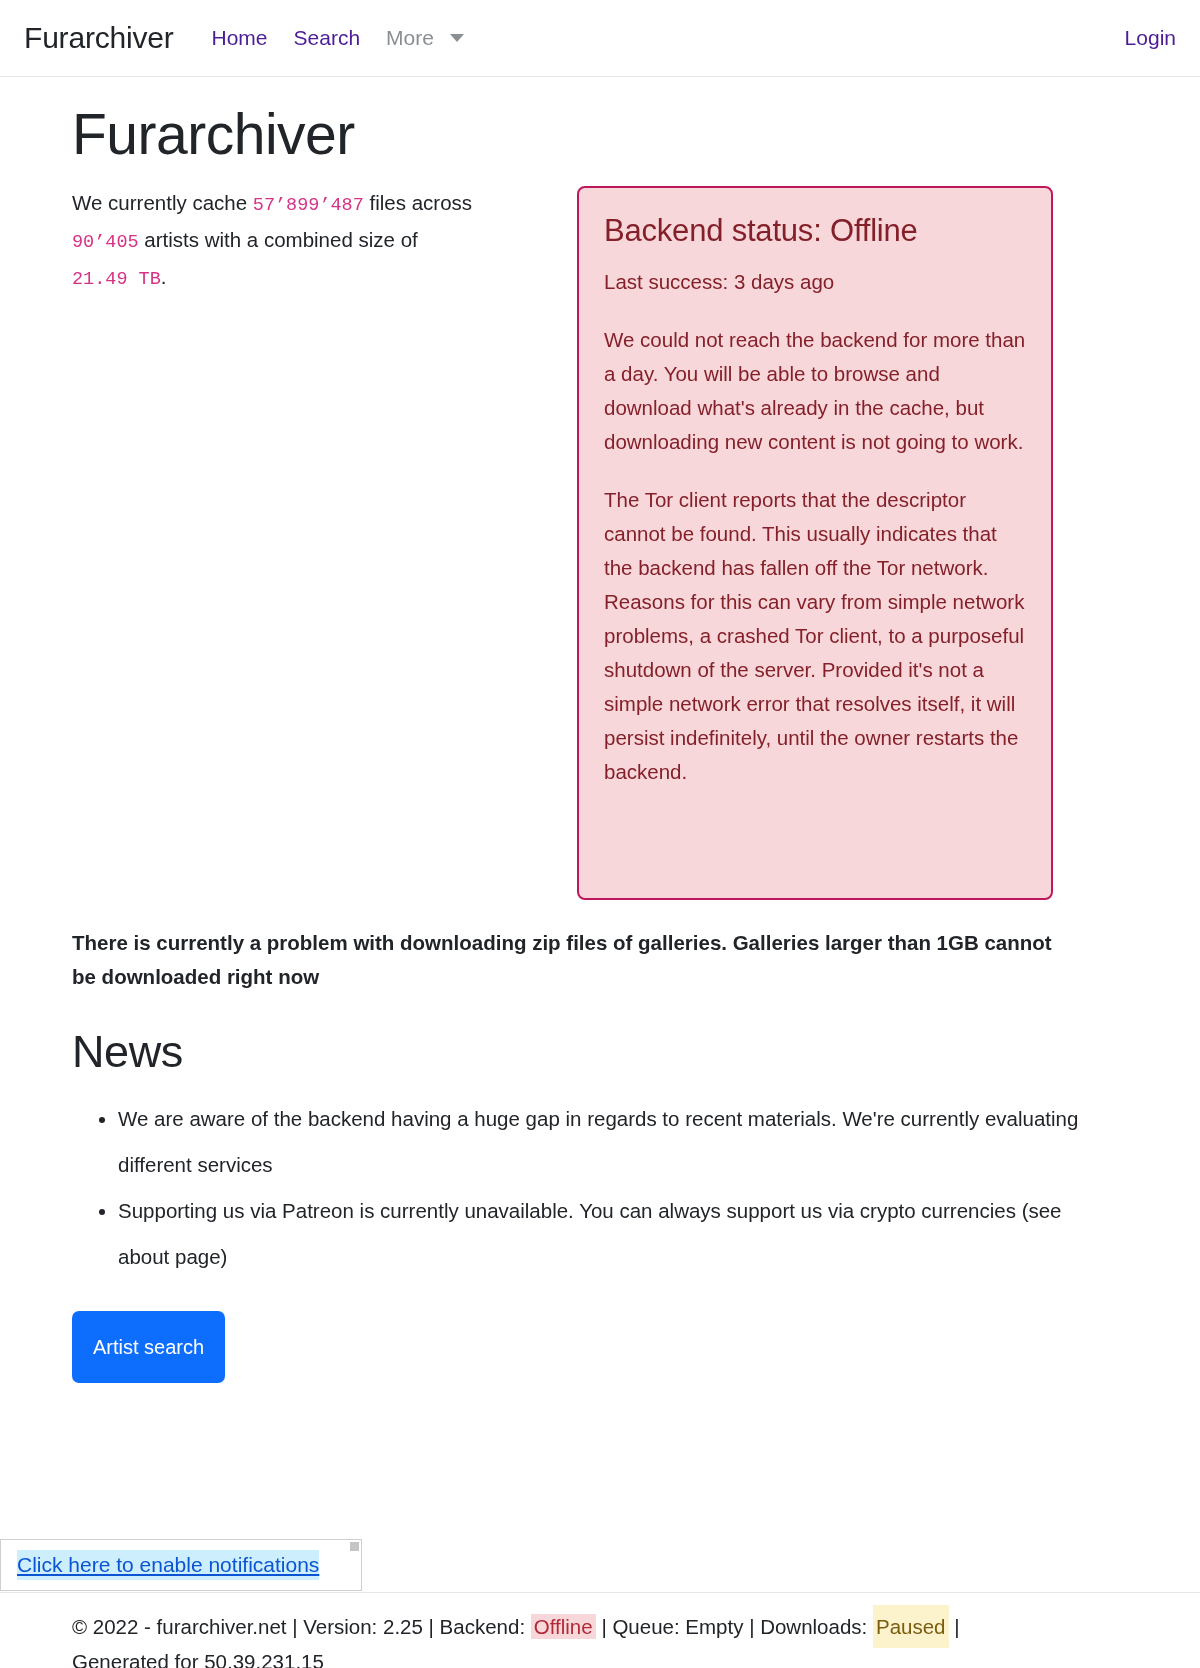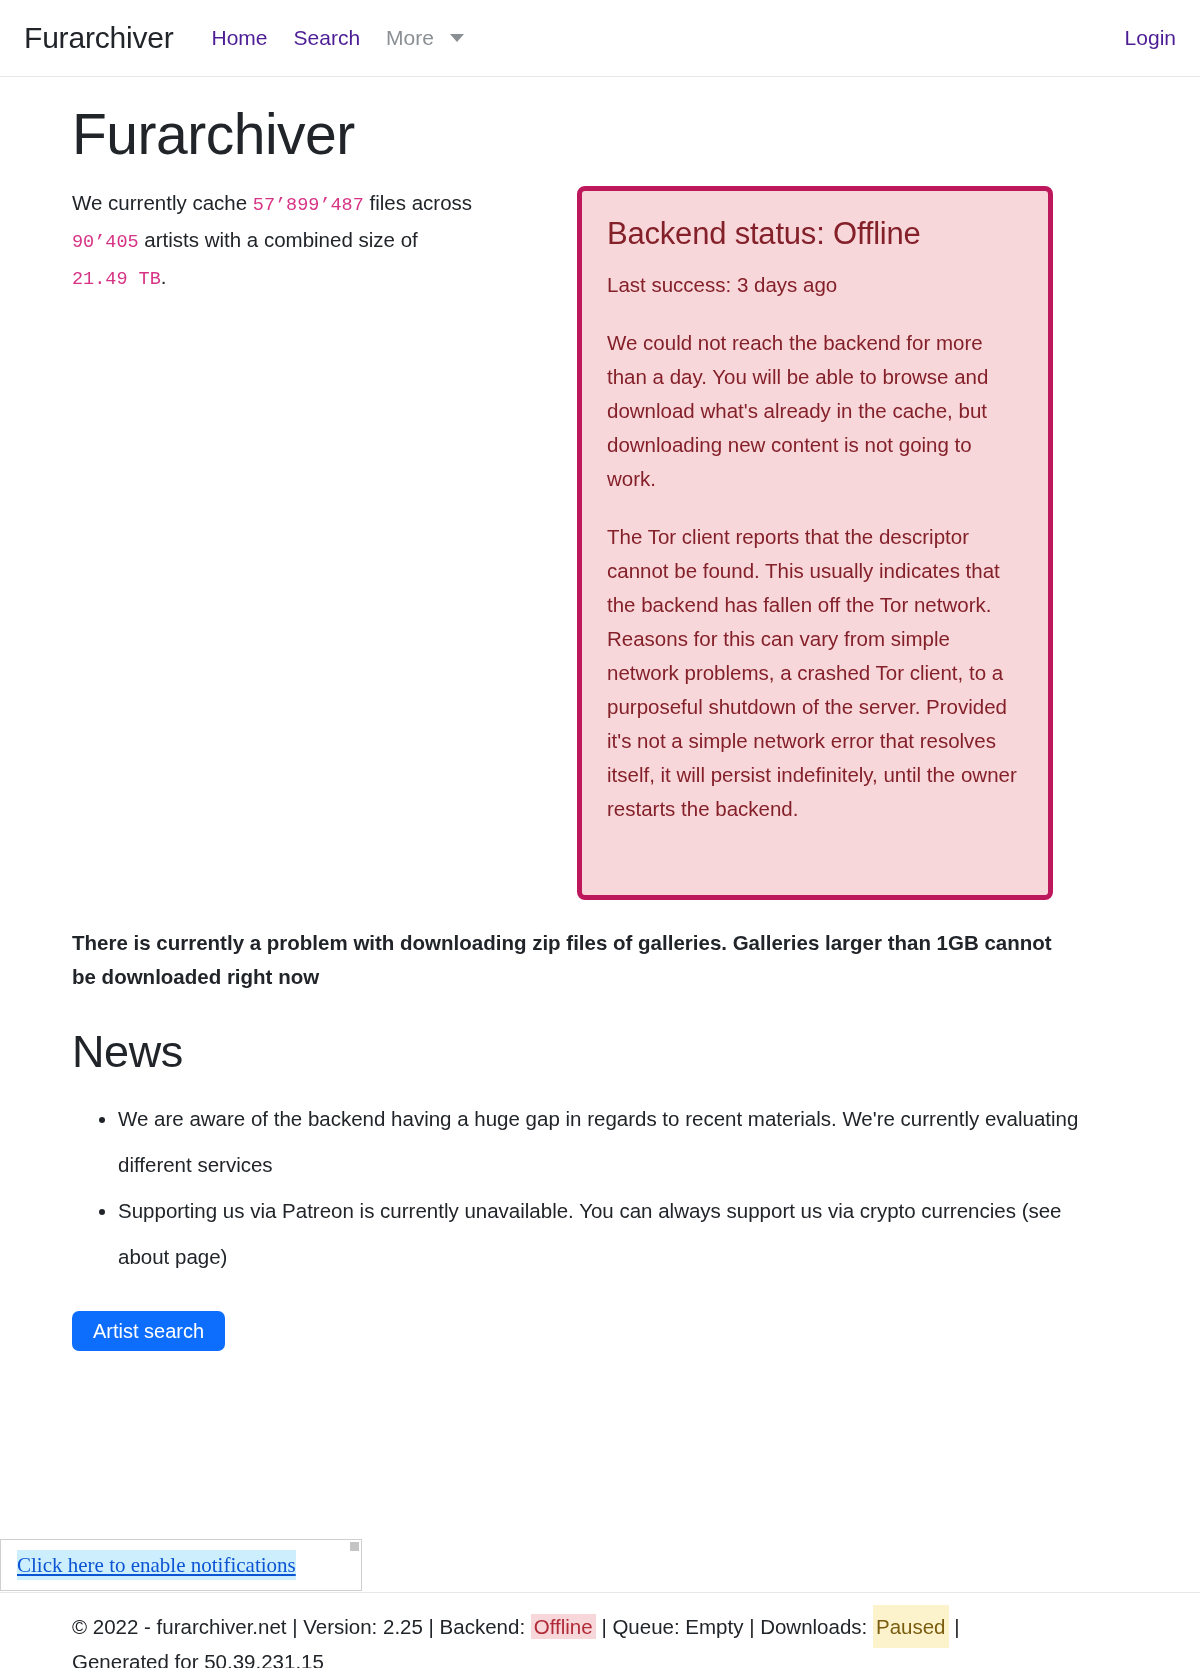--- a/index.html
+++ b/index.html
@@ -101,21 +101,21 @@
     font-family: "Liberation Mono", monospace;
     font-size: 18.5px;
     color: #d63384;
     white-space: nowrap;
   }
 
   
   .alert-danger {
     background: #f8d7da;
     color: #842029;
-    border: 5px solid #be185d;
+    border: 2px solid #be185d;
     border-radius: 8px;
     padding: 25px 25px 18px 25px;
     min-height: 714px;
   }
   .alert-danger h3 {
     font-size: 31px;
     font-weight: 500;
     margin: 0 0 16px 0;
     letter-spacing: -0.2px;
   }
@@ -152,21 +152,21 @@
   }
   .btn-primary {
     display: inline-block;
     margin-top: 31px;
     background: #0d6efd;
     color: #fff;
     border: none;
     border-radius: 7px;
     font-size: 20px;
     font-family: "Liberation Sans", sans-serif;
-    padding: 8px 21px;
+    padding: 24px 21px;
     cursor: pointer;
     line-height: 1.2;
   }
 
   
   .notify-box {
     position: absolute;
     left: 0;
     top: 1539px;
     width: 362px;
@@ -177,21 +177,20 @@
     align-items: center;
     padding-left: 16px;
   }
   .notify-link {
     background: #cdeefd;
     color: #0b55d4;
     font-size: 21px;
     text-decoration: underline;
     line-height: 30px;
     white-space: nowrap;
-    font-family: Liberation Serif, serif;
   }
   .resize-handle {
     position: absolute;
     right: 2px;
     top: 2px;
     width: 9px;
     height: 9px;
     background: #c4c4c4;
   }
 

